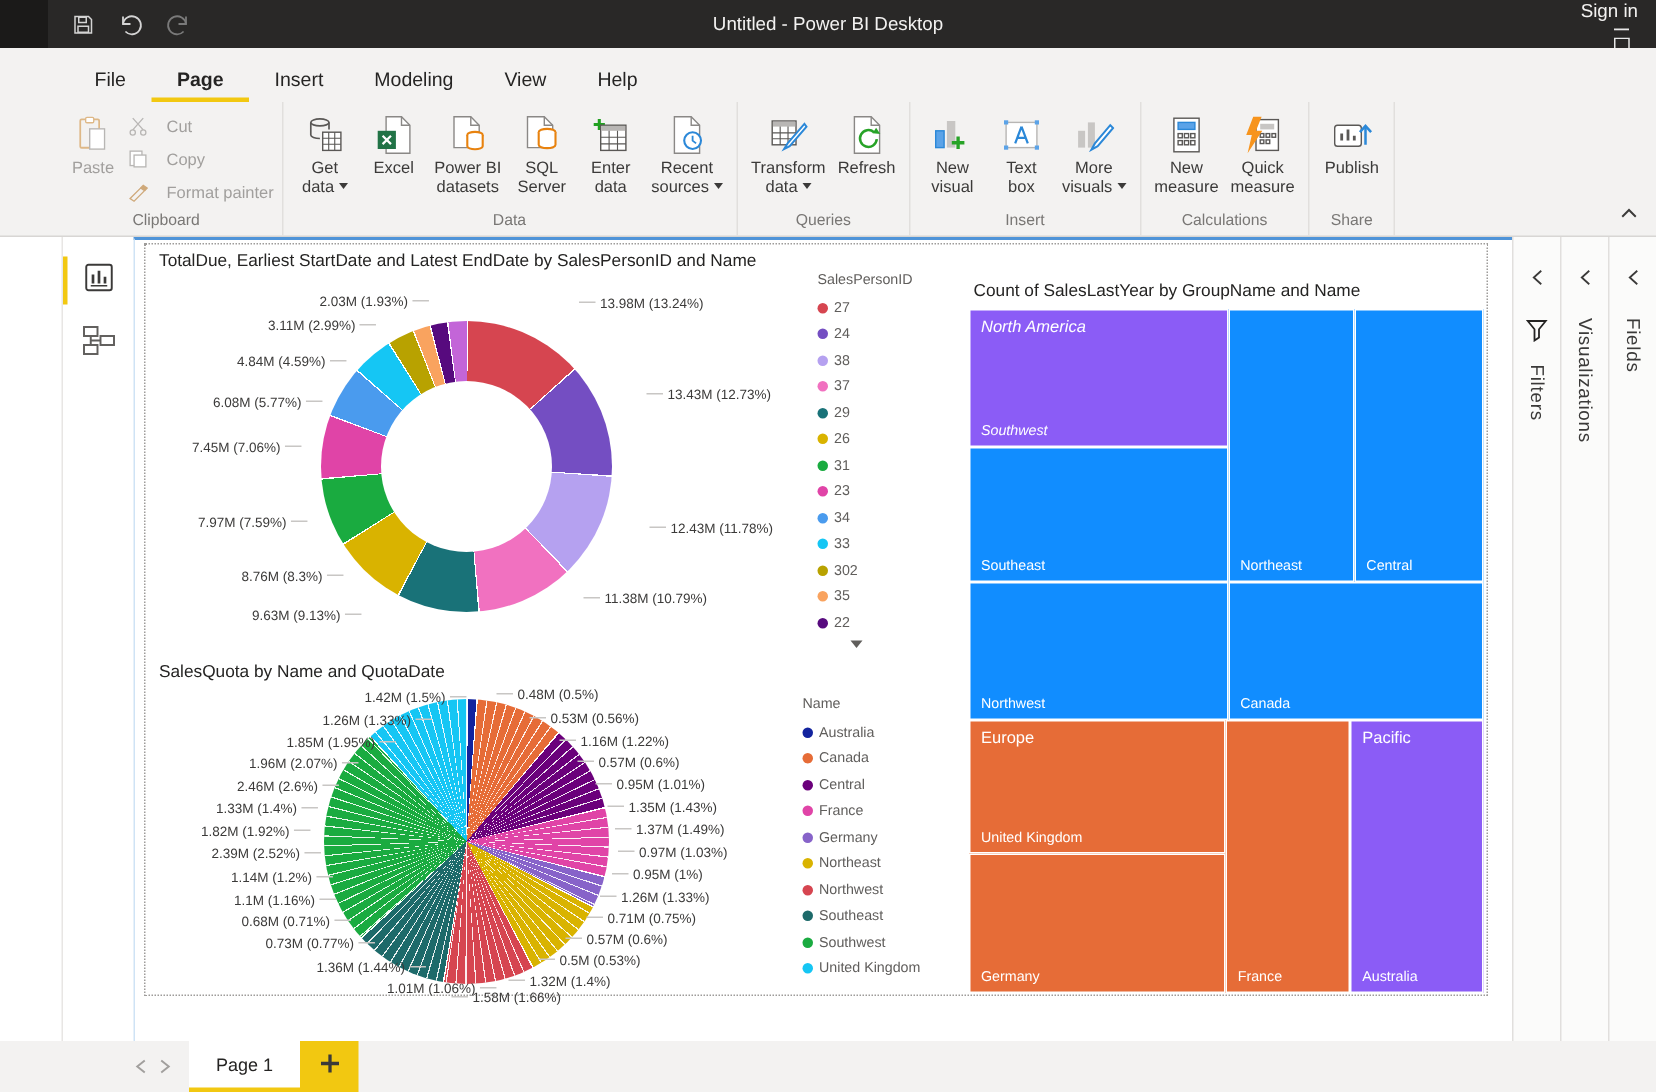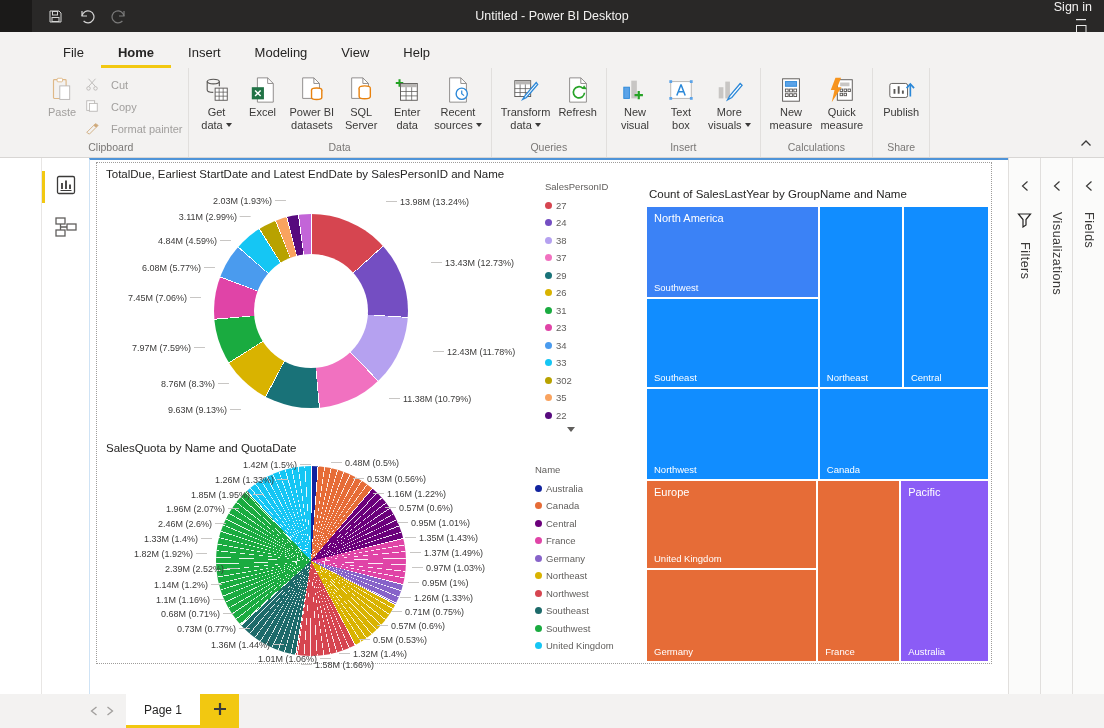--- a/index.html
+++ b/index.html
@@ -136,21 +136,21 @@
       <span class="winbtn">
           <svg width="12" height="12">
             <path d="M1 1l10 10M11 1L1 11" stroke="#e8e8e8" stroke-width="1.1"></path>
           </svg>
         </span>
     </div>
   </div>
 
   <div class="menubar">
     <span class="mtab">File</span>
-    <span class="mtab active">Home</span>
+    <span class="mtab active">Page</span>
     <span class="mtab">Insert</span>
     <span class="mtab">Modeling</span>
     <span class="mtab">View</span>
     <span class="mtab">Help</span>
   </div>
 
   <div class="ribbon">
 
     <div class="rgroup">
       <div class="rg-body">
@@ -563,21 +563,21 @@
               <span class="lg-lbl">Southwest</span>
             </div>
             <div class="lg-item">
               <span class="dot" style="background: rgb(21, 198, 244);"></span>
               <span class="lg-lbl">United Kingdom</span>
             </div>
           </div>
 
         <div class="vtitle t-tree">Count of SalesLastYear by GroupName and Name</div>
         <div id="treemap">
-            <div class="tm-cell" style="left: 0%; top: 0%; width: 50.4%; height: 20.2%; background: #3b82f6;">
+            <div class="tm-cell" style="left: 0%; top: 0%; width: 50.4%; height: 20.2%; background: #8b5cf6; font-style: italic;">
               <span class="tm-group">North America</span>
               <span class="tm-name">Southwest</span>
             </div>
             <div class="tm-cell" style="left: 0%; top: 20.2%; width: 50.4%; height: 19.7%; background: rgb(17, 141, 255);">
               <span class="tm-name">Southeast</span>
             </div>
             <div class="tm-cell" style="left: 0%; top: 39.9%; width: 50.4%; height: 20.2%; background: rgb(17, 141, 255);">
               <span class="tm-name">Northwest</span>
             </div>
             <div class="tm-cell" style="left: 50.4%; top: 0%; width: 24.5%; height: 39.9%; background: rgb(17, 141, 255);">
@@ -616,21 +616,21 @@
           <span class="callout co-r" style="left: 134px; top: 73px;">4.84M (4.59%)</span>
           <span class="callout co-r" style="left: 154px; top: 49px;">3.11M (2.99%)</span>
           <span class="callout co-r" style="left: 189px; top: 33px;">2.03M (1.93%)</span>
           <span class="callout co-r" style="left: 214px; top: 297px;">1.42M (1.5%)</span>
           <span class="callout co-r" style="left: 191px; top: 312px;">1.26M (1.33%)</span>
           <span class="callout co-r" style="left: 167px; top: 327px;">1.85M (1.95%)</span>
           <span class="callout co-r" style="left: 142px; top: 341px;">1.96M (2.07%)</span>
           <span class="callout co-r" style="left: 129px; top: 356px;">2.46M (2.6%)</span>
           <span class="callout co-r" style="left: 115px; top: 371px;">1.33M (1.4%)</span>
           <span class="callout co-r" style="left: 110px; top: 386px;">1.82M (1.92%)</span>
-          <span class="callout co-r" style="left: 117px; top: 401px; margin-left: 24px;">2.39M (2.52%)</span>
+          <span class="callout co-r" style="left: 117px; top: 401px;">2.39M (2.52%)</span>
           <span class="callout co-r" style="left: 125px; top: 417px;">1.14M (1.2%)</span>
           <span class="callout co-r" style="left: 127px; top: 432px;">1.1M (1.16%)</span>
           <span class="callout co-r" style="left: 137px; top: 446px;">0.68M (0.71%)</span>
           <span class="callout co-r" style="left: 153px; top: 461px;">0.73M (0.77%)</span>
           <span class="callout co-r" style="left: 187px; top: 477px;">1.36M (1.44%)</span>
           <span class="callout co-r" style="left: 234px; top: 491px;">1.01M (1.06%)</span>
           <span class="callout co-l" style="left: 234px; top: 295px;">0.48M (0.5%)</span>
           <span class="callout co-l" style="left: 256px; top: 311px;">0.53M (0.56%)</span>
           <span class="callout co-l" style="left: 276px; top: 326px;">1.16M (1.22%)</span>
           <span class="callout co-l" style="left: 288px; top: 340px;">0.57M (0.6%)</span>

